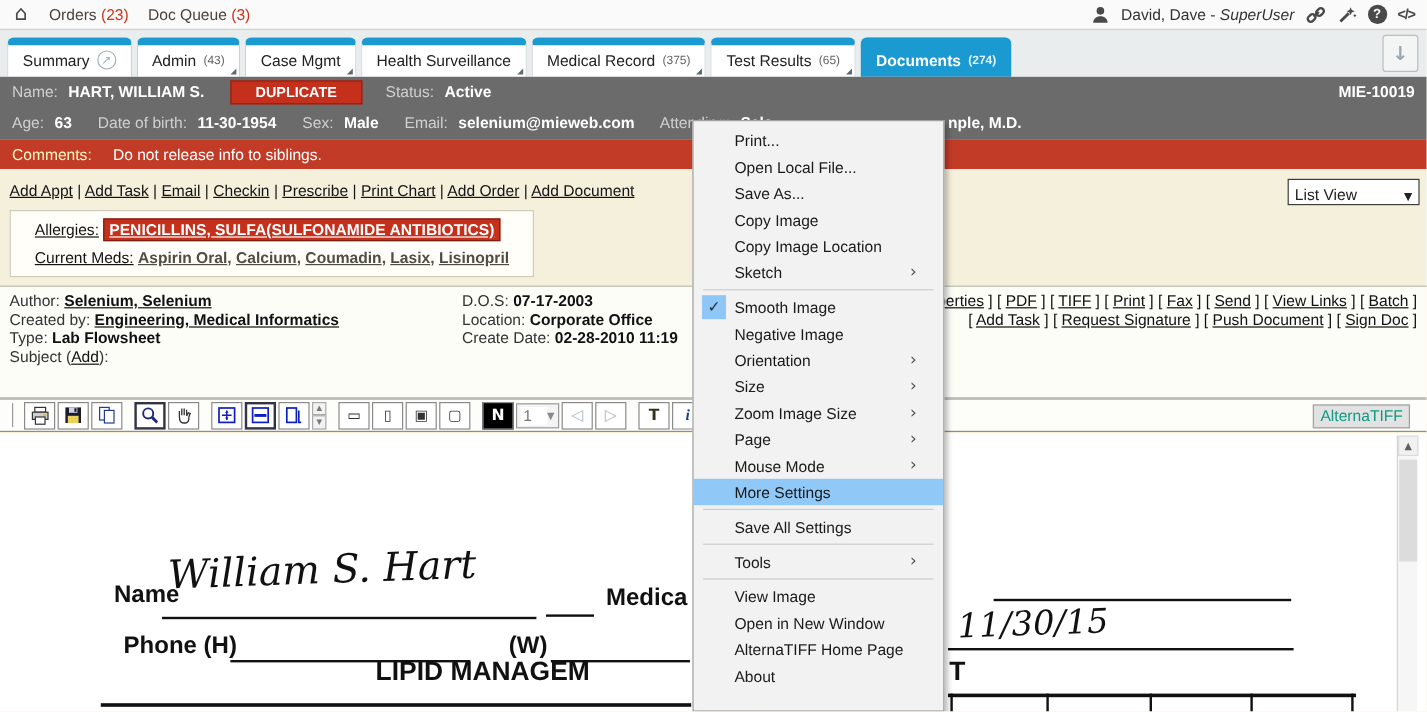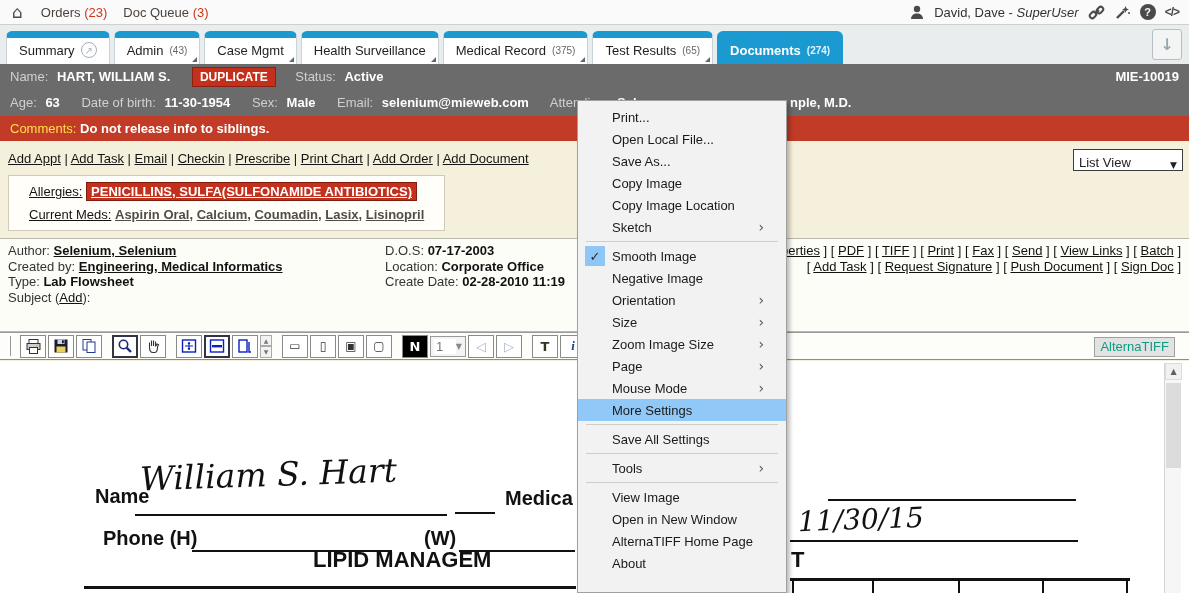--- a/index.html
+++ b/index.html
@@ -27,28 +27,28 @@
   .tab.active .tcnt{color:#e3f4fc;font-weight:bold}
   .fold{position:absolute;right:2px;bottom:2px;width:0;height:0;border-left:5px solid transparent;border-bottom:5px solid #5a6a72}
   .popout{width:16px;height:16px;border-radius:50%;border:1px solid #9fb0b8;color:#9fb0b8;font-size:10px;display:inline-flex;align-items:center;justify-content:center;font-family:"DejaVu Sans",sans-serif}
   .tabscroll{position:absolute;right:7px;top:4px;width:30px;height:31px;border:1px solid #b7bfc3;border-radius:3px;background:#f3f5f5;color:#98a8b0;font-size:16px;font-weight:bold;display:flex;align-items:center;justify-content:center;font-family:"DejaVu Sans",sans-serif;cursor:pointer}
 
   
   .graybar{position:absolute;left:0;top:64px;width:100%;height:52px;background:#6b6b6b;color:#fff}
   .grow{height:26px;line-height:26px;padding-left:10px;white-space:nowrap}
   .glabel{color:#d0d0d0;margin-right:5px}
   .gval{color:#fff;font-weight:bold;margin-right:18px}
-  .dupbadge{background:#c5301c;border:1px solid #8c2113;color:#fff;font-weight:bold;padding:2px 7px;margin-right:16px;font-size:12px}
+  .dupbadge{background:#c5301c;border:1px solid #8c2113;color:#fff;font-weight:bold;padding:2px 20px;margin-right:16px;font-size:12px}
   .mrn{position:absolute;right:10px;top:0;line-height:26px;font-weight:bold;color:#fff}
   .attend-suffix{position:absolute;left:790px;top:26px;line-height:26px;font-weight:bold;color:#fff}
 
   
   .redbar{position:absolute;left:0;top:116px;width:100%;height:25px;background:#c23b27;line-height:25px;padding-left:10px;white-space:nowrap}
-  .redbar .rlabel{color:#fde047;}
-  .redbar .rval{color:#fff;font-weight:bold}
+  .redbar .rlabel{color:#fef9c3;margin-right:14px}
+  .redbar .rval{color:#fff;font-weight:normal}
 
   
   .cream{position:absolute;left:0;top:141px;width:100%;height:452px;background:#f5f0dc}
   .actions{position:absolute;left:8px;top:10px;color:#141414;white-space:nowrap}
   .actions a{color:#141414;text-decoration:underline;cursor:pointer}
   .pipe,.comma,.bk{white-space:pre}
   .viewselect{position:absolute;right:6px;top:8px;width:110px;height:22px;border:1px solid #3c3c3c;background:#fff;display:flex;align-items:flex-end;padding:0 5px;cursor:pointer}
   .viewselect .vtxt{flex:1}
   .viewselect .vchev{font-size:9px;color:#222;font-family:"DejaVu Sans",sans-serif}
   .allergybox{position:absolute;left:8px;top:34px;background:#fffef9;border:1px solid #cfcabb;padding:4px 20px;line-height:23px;white-space:nowrap}

